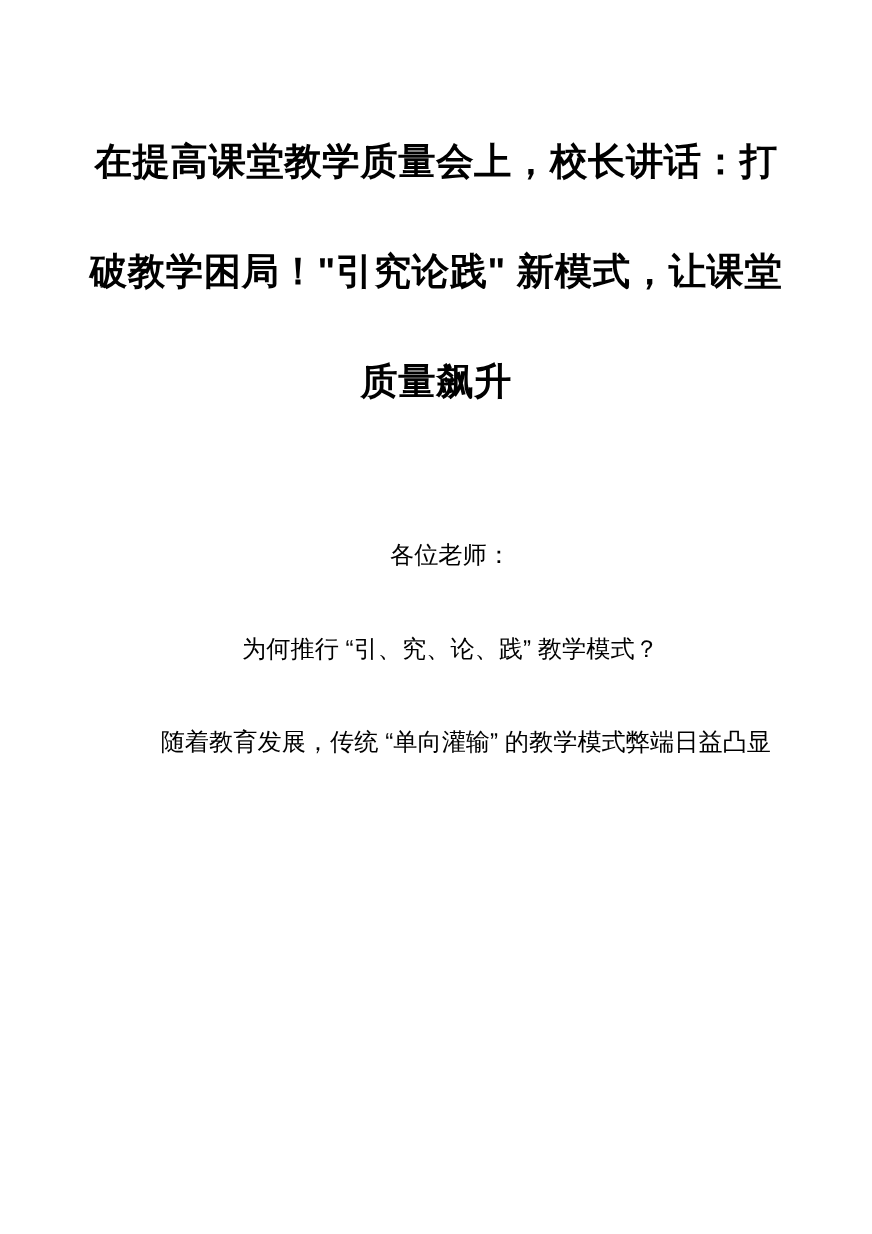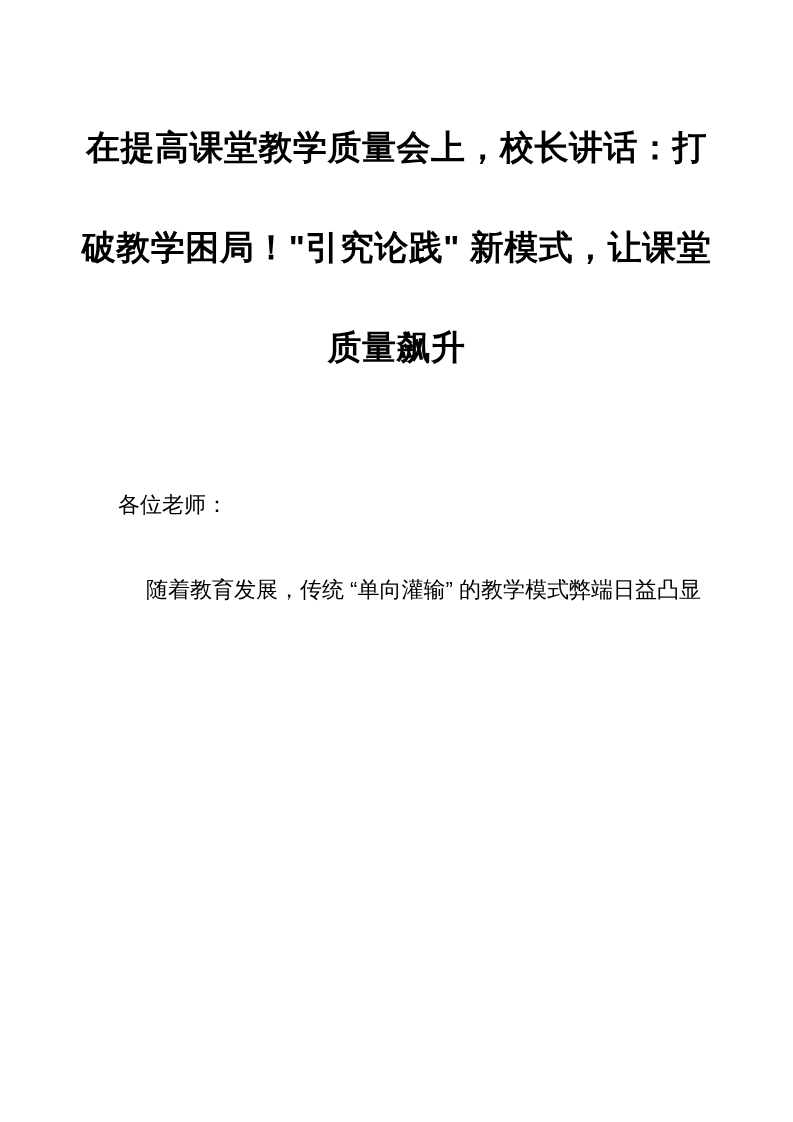--- a/index.html
+++ b/index.html
@@ -26,36 +26,37 @@
     text-align: center;
     letter-spacing: 0.5px;
     white-space: pre-line;
   }
   .doc-body {
     margin-top: 86px;
     padding-left: 118px;
     padding-right: 92px;
     font-size: 22px;
     line-height: 43px;
-    text-align: left;
+    text-align: center;
   }
   .doc-body p {
     margin: 0 0 42px 0;
     white-space: pre-line;
   }
   .doc-body p:last-child {
     margin-bottom: 0;
     margin-left: 28px;
   }
 </style>
 </head>
 <body>
 
 <div class="page">
   <h1 class="doc-title">在提高课堂教学质量会上，校长讲话：打
 破教学困局！"引究论践" 新模式，让课堂
 质量飙升</h1>
 
   <div class="doc-body">
     <p>各位老师：</p>
+    <p>为何推行 “引、究、论、践” 教学模式？</p>
     <p>随着教育发展，传统 “单向灌输” 的教学模式弊端日益凸显</p>
   </div>
 </div>
 
 </body></html>

